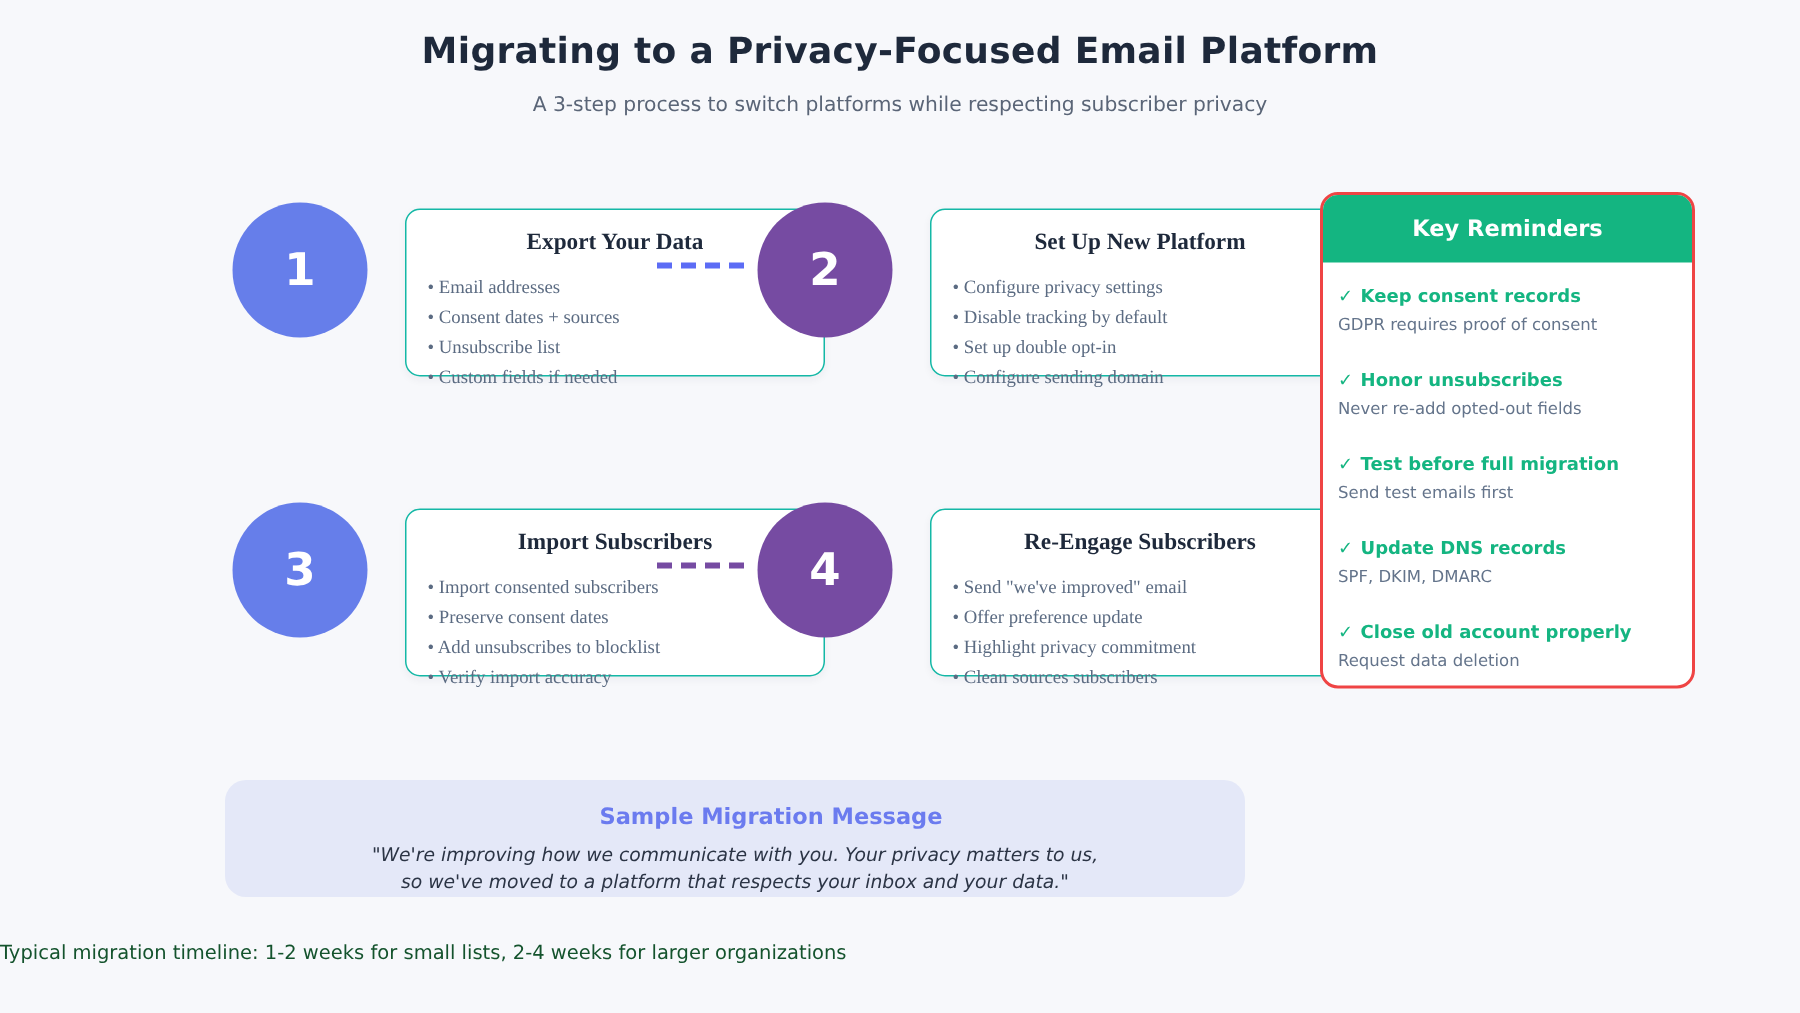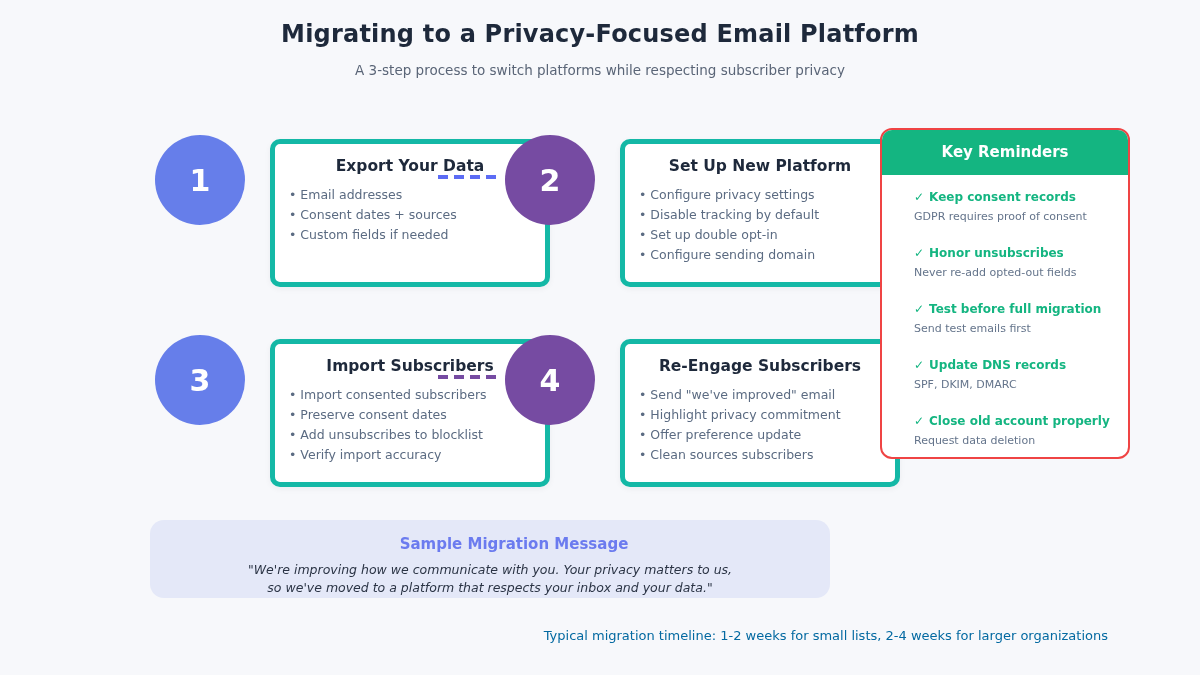--- a/index.html
+++ b/index.html
@@ -35,26 +35,27 @@
   }
   .circle.blue   { background:#667eea; }
   .circle.purple { background:#764ba2; z-index:3; }
   .pos-c1 { left:155px; top:135px; }
   .pos-c2 { left:505px; top:135px; }
   .pos-c3 { left:155px; top:335px; }
   .pos-c4 { left:505px; top:335px; }
 
   
   .card {
-    position:absolute; width:280px; height:148px;
+    position:absolute; width:280px; height:112px;
     background:#ffffff;
-    border:5px solid #14b8a6; border-radius:10px;
+    border:1px solid #14b8a6; border-radius:10px;
     box-shadow:0 2px 6px rgba(30,41,59,0.05);
     box-sizing:border-box;
     z-index:2;
+    font-family:Liberation Serif, serif;
   }
   .pos-k1 { left:270px; top:139px; }
   .pos-k2 { left:620px; top:139px; z-index:1; }
   .pos-k3 { left:270px; top:339px; }
   .pos-k4 { left:620px; top:339px; z-index:1; }
   .card-title {
     margin-top:13px;
     text-align:center;
     font-size:15.5px; font-weight:bold; color:#1e293b;
   }
@@ -89,21 +90,21 @@
     box-sizing:border-box;
     z-index:4;
     overflow:hidden;
   }
   .panel-header {
     height:45px; line-height:45px;
     background:#14b581;
     color:#ffffff; font-size:15px; font-weight:bold;
     text-align:center;
   }
-  .panel-body { padding:14px 8px 0 32px; }
+  .panel-body { padding:14px 8px 0 10px; }
   .rem { margin-bottom:21px; }
   .rem-title {
     font-size:12px; font-weight:bold; color:#14b581;
     line-height:16px; white-space:nowrap;
   }
   .rem-title .check { margin-right:5px; font-weight:bold; }
   .rem-detail {
     margin-top:5px;
     font-size:11px; color:#64748b; line-height:14px;
     white-space:nowrap;
@@ -123,40 +124,41 @@
   }
   .message-line {
     font-size:12.5px; font-style:italic; color:#2b3445;
     line-height:18px;
   }
   .message-line.first { margin-top:8px; }
 
   
   .page-footer {
     position:absolute; top:628px; left:0; width:1108px;
-    text-align:right;
-    font-size:13px; color:#0369a1;
+    text-align:left;
+    font-size:13px; color:#14532d;
   }
 </style>
 </head>
 <body>
 
 <div class="canvas">
 
   <div class="page-title">Migrating to a Privacy-Focused Email Platform</div>
   <div class="page-subtitle">A 3-step process to switch platforms while respecting subscriber privacy</div>
 
   <div class="circle blue pos-c1">
     <span>1</span>
   </div>
   <div class="card pos-k1">
     <div class="card-title">Export Your Data</div>
     <ul class="bullets">
       <li>Email addresses</li>
       <li>Consent dates + sources</li>
+      <li>Unsubscribe list</li>
       <li>Custom fields if needed</li>
     </ul>
   </div>
   <div class="connector dash-blue"></div>
 
   <div class="circle purple pos-c2">
     <span>2</span>
   </div>
   <div class="card pos-k2">
     <div class="card-title">Set Up New Platform</div>
@@ -182,22 +184,22 @@
   </div>
   <div class="connector dash-purple"></div>
 
   <div class="circle purple pos-c4">
     <span>4</span>
   </div>
   <div class="card pos-k4">
     <div class="card-title">Re-Engage Subscribers</div>
     <ul class="bullets">
       <li>Send "we've improved" email</li>
+      <li>Offer preference update</li>
       <li>Highlight privacy commitment</li>
-      <li>Offer preference update</li>
       <li>Clean sources subscribers</li>
     </ul>
   </div>
 
   <div class="panel">
     <div class="panel-header">Key Reminders</div>
     <div class="panel-body">
 
       <div class="rem">
         <div class="rem-title"><span class="check">✓</span><span>Keep consent records</span></div>

